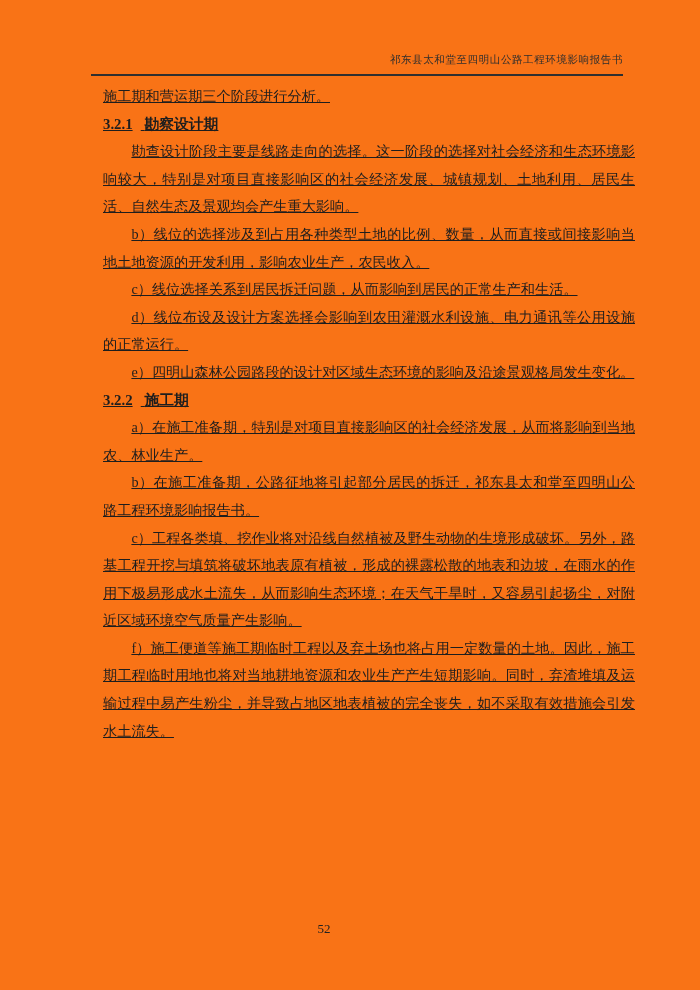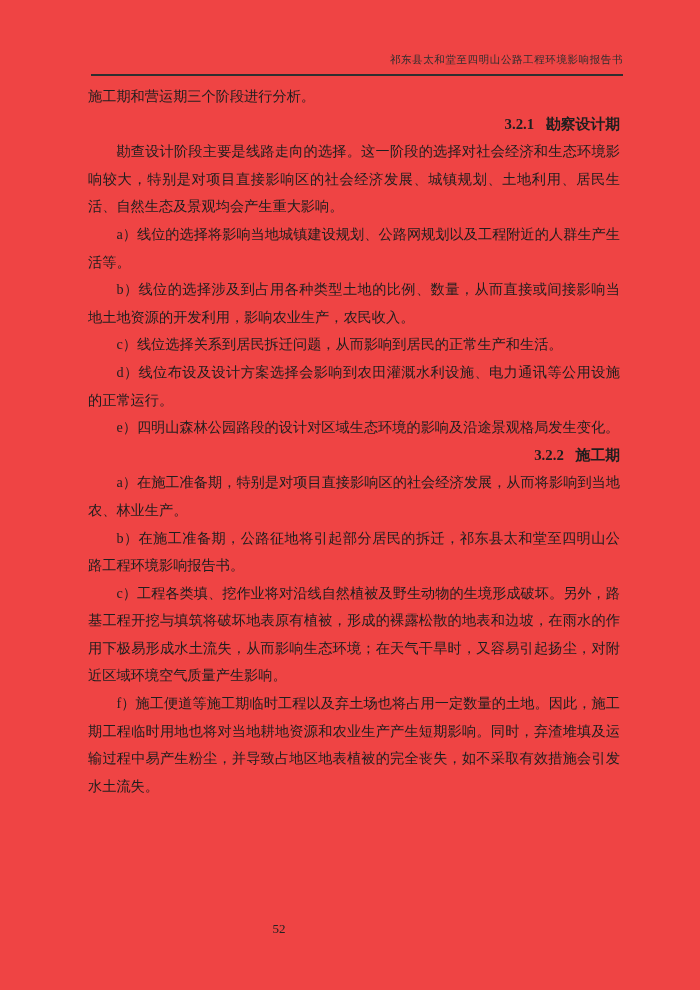--- a/index.html
+++ b/index.html
@@ -4,21 +4,21 @@
 <style>
   html, body {
     margin: 0;
     padding: 0;
     background: #ffffff;
   }
   .page {
     position: relative;
     width: 700px;
     height: 990px;
-    background: #ef4444;
+    background: #f97316;
     font-family: "Liberation Serif", "DejaVu Serif", serif;
     color: #1e1e1e;
     overflow: hidden;
   }
   .header-title {
     position: absolute;
     top: 53px;
     right: 77px;
     font-size: 10.5px;
     letter-spacing: 0.6px;
@@ -28,55 +28,57 @@
   .header-rule {
     position: absolute;
     left: 91px;
     right: 77px;
     top: 74px;
     height: 0;
     border-top: 2px solid #2f2f2f;
   }
   .content {
     position: absolute;
-    left: 88px;
+    left: 103px;
     width: 532px;
     top: 83px;
     font-size: 14.2px;
     line-height: 27.6px;
     text-align: justify;
     text-justify: inter-character;
     word-break: break-all;
+    text-decoration: underline;
   }
   .para {
     margin: 0;
     text-indent: 2em;
   }
   .para.no-indent {
     text-indent: 0;
   }
   .heading {
     margin: 0;
     font-size: 14.8px;
     font-weight: bold;
     line-height: 27.6px;
-    text-align: right;
+    text-align: left;
     text-indent: 0;
   }
   .heading .h-num {
     margin-right: 0.55em;
   }
   .page-number {
     position: absolute;
     top: 921px;
     left: 0;
     width: 558px;
     text-align: center;
     font-size: 13px;
     color: #222222;
+    padding-left: 45px;
   }
 </style>
 </head>
 <body>
 
 <div class="page">
 
   <div class="header-title">祁东县太和堂至四明山公路工程环境影响报告书</div>
 
   <div class="header-rule"></div>
@@ -84,21 +86,20 @@
   <div class="content">
 
     <p class="para no-indent">施工期和营运期三个阶段进行分析。</p>
 
     <h3 class="heading">
       <span class="h-num">3.2.1</span>
       <span class="h-title">勘察设计期</span>
     </h3>
 
     <p class="para">勘查设计阶段主要是线路走向的选择。这一阶段的选择对社会经济和生态环境影响较大，特别是对项目直接影响区的社会经济发展、城镇规划、土地利用、居民生活、自然生态及景观均会产生重大影响。</p>
-    <p class="para">a）线位的选择将影响当地城镇建设规划、公路网规划以及工程附近的人群生产生活等。</p>
     <p class="para">b）线位的选择涉及到占用各种类型土地的比例、数量，从而直接或间接影响当地土地资源的开发利用，影响农业生产，农民收入。</p>
     <p class="para">c）线位选择关系到居民拆迁问题，从而影响到居民的正常生产和生活。</p>
     <p class="para">d）线位布设及设计方案选择会影响到农田灌溉水利设施、电力通讯等公用设施的正常运行。</p>
     <p class="para">e）四明山森林公园路段的设计对区域生态环境的影响及沿途景观格局发生变化。</p>
 
     <h3 class="heading">
       <span class="h-num">3.2.2</span>
       <span class="h-title">施工期</span>
     </h3>
 

